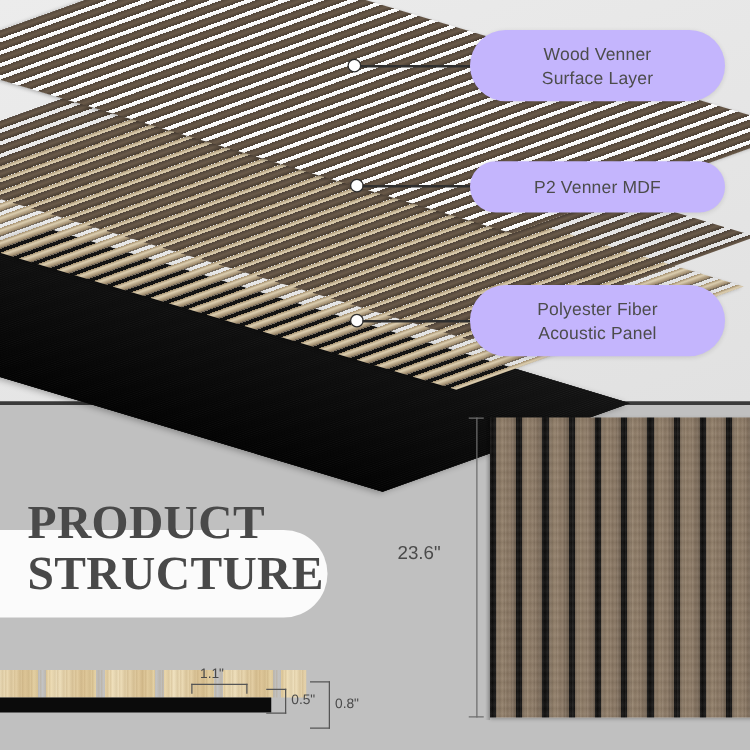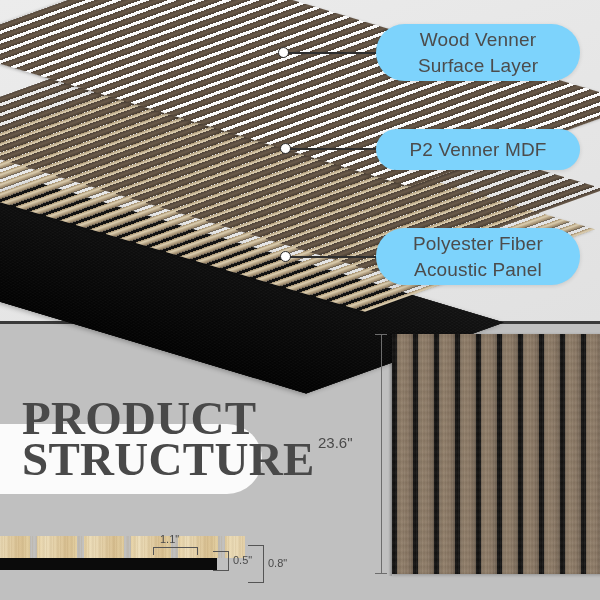--- a/index.html
+++ b/index.html
@@ -88,42 +88,42 @@
   
   .callout-line{
     position:absolute;height:1.5px;background:#2e2e2e;
   }
   .callout-dot{
     position:absolute;width:11px;height:11px;border-radius:50%;
     background:#ffffff;border:1.6px solid #2b2b2b;box-sizing:border-box;
   }
   .pill{
     position:absolute;
-    background:#7dd3fc;border-radius:40px;
+    background:#c4b5fd;border-radius:40px;
     box-shadow:0 1px 4px rgba(0,0,0,.12);
     display:flex;align-items:center;justify-content:center;
     text-align:center;
     color:#4c4c4c;
-    font-size:19px;
+    font-size:14px;
     line-height:1.32;
     letter-spacing:.15px;
     padding:0 14px;
     box-sizing:border-box;
   }
 
   
   .banner{
     position:absolute;left:-30px;top:424px;width:292px;height:70px;
     background:#fbfbfb;border-radius:0 36px 36px 0;
   }
   .banner-title{
     position:absolute;left:22px;top:398px;width:280px;
     font-family:"Liberation Serif", serif;
     font-weight:700;
-    font-size:47px;
+    font-size:38px;
     line-height:41px;
     color:#494949;
     letter-spacing:.3px;
     white-space:pre-line;
   }
 
   
   .xsec{position:absolute;left:-10px;top:536px;width:255px;height:40px;}
   .xsec-slats{
     position:absolute;left:0;top:0;width:255px;height:22px;

